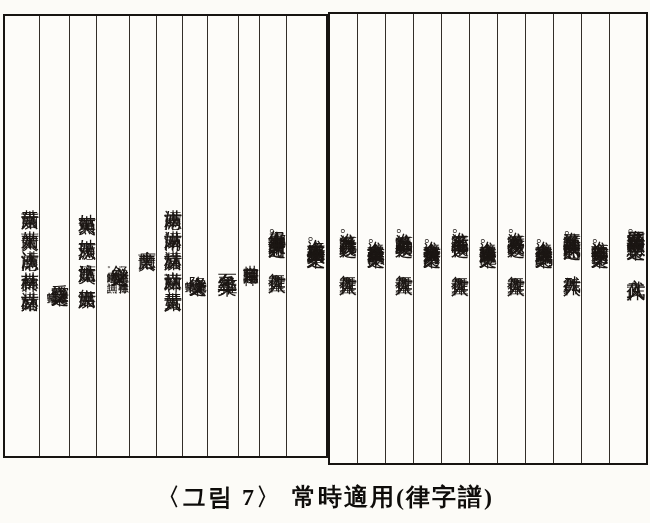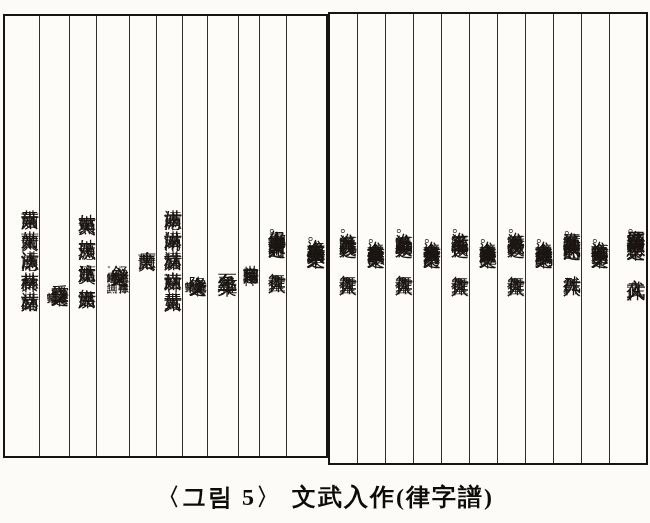--- a/index.html
+++ b/index.html
@@ -136,16 +136,16 @@
     <div class="col" style="width:34px;padding-top:4px">
       <span class="grp">黃南潢姑</span>
       <span class="grp">南姑太黃</span>
       <span class="grp">潢汰應南</span>
       <span class="grp">林南黃林</span>
       <span class="grp">潢林南姑</span>
     </div>
   </div>
 
   <div class="caption">
-    <span class="lbl">〈그림 5〉</span><span>文武入作(律字譜)</span>
+    <span class="lbl">〈그림 7〉</span><span>常時適用(律字譜)</span>
   </div>
 
 </div>
 
 </body></html>

